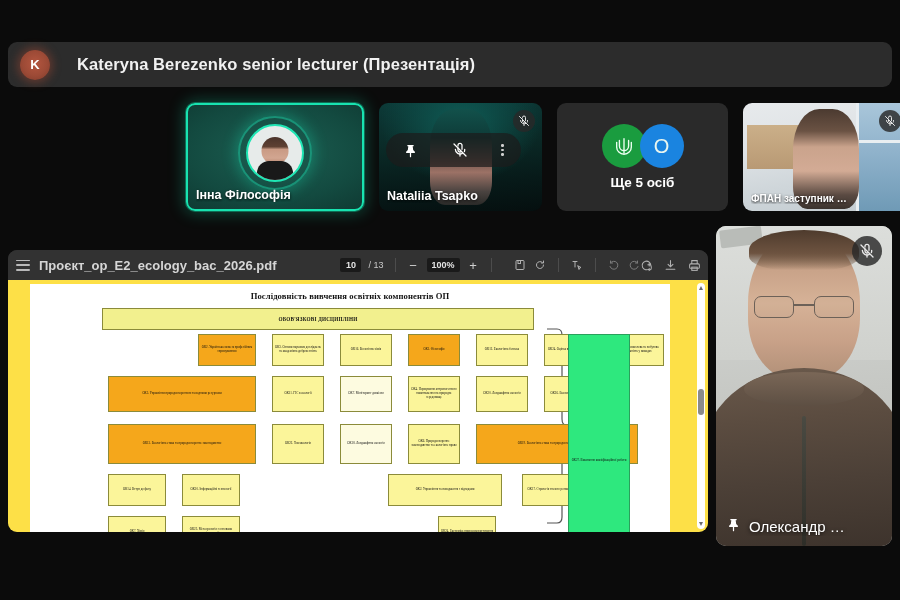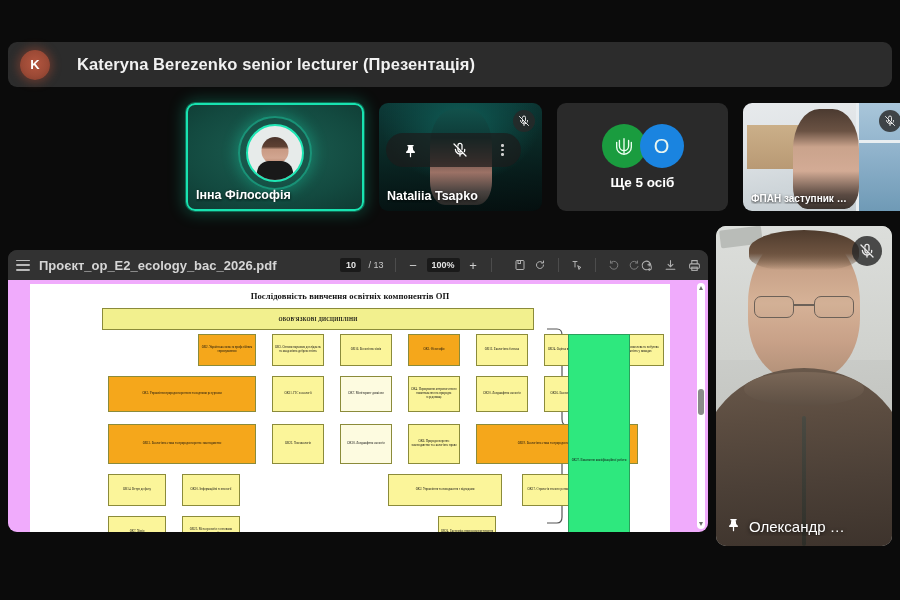--- a/index.html
+++ b/index.html
@@ -194,21 +194,21 @@
     background:#1a1a1a;color:#e4e4e4;font-size:9px;font-weight:700;
     padding:2px 5px;border-radius:2px;
   }
   .tb-tools{display:flex;align-items:center;gap:8px;margin-left:18px;}
   .tb-right{display:flex;align-items:center;gap:11px;margin-left:auto;padding-right:9px;}
   .tb-ico{opacity:.82;display:block;}
   .dots{display:flex;flex-direction:column;gap:2.2px;align-items:center;}
   .dots i{width:2.6px;height:2.6px;border-radius:50%;background:#cfcfcf;display:block;}
 
   .pdf-stage{
-    position:relative;height:252px;background:#f0abfc;
+    position:relative;height:252px;background:#fde047;
     padding:6px 0 12px 0;overflow:hidden;
   }
   .pdf-page{
     position:absolute;left:22px;top:4px;width:640px;height:250px;background:#fff;
   }
   .pdf-scroll{
     position:absolute;right:3px;top:3px;width:8px;height:246px;
     background:#fff;border-radius:4px;
   }
   .pdf-scroll .thumb{

